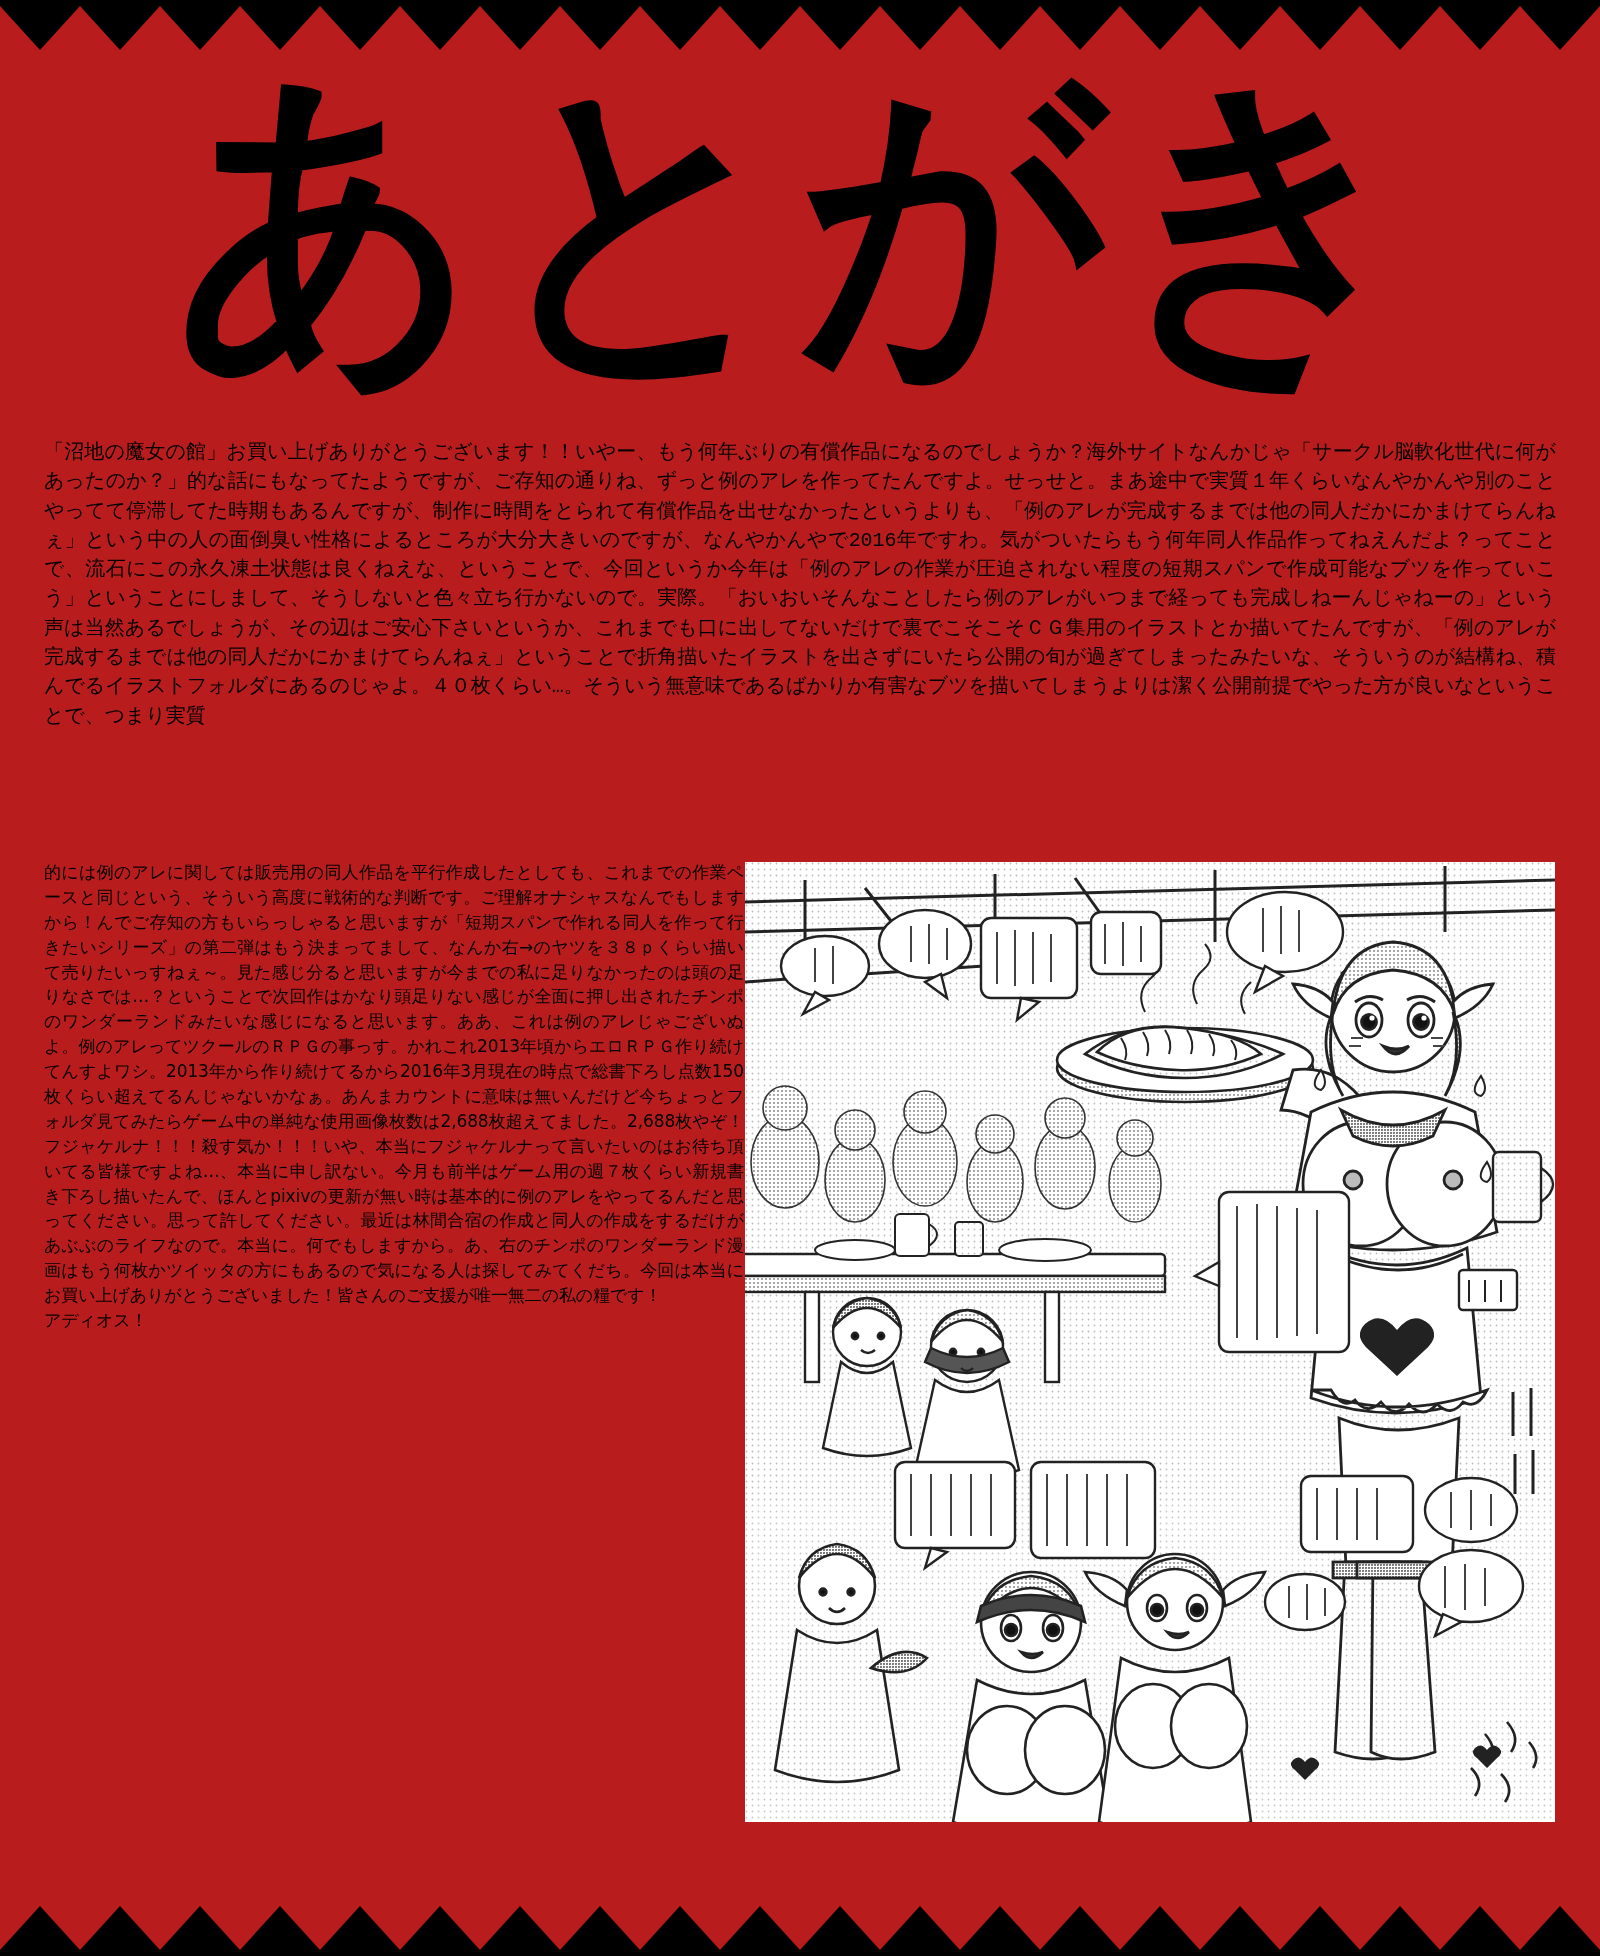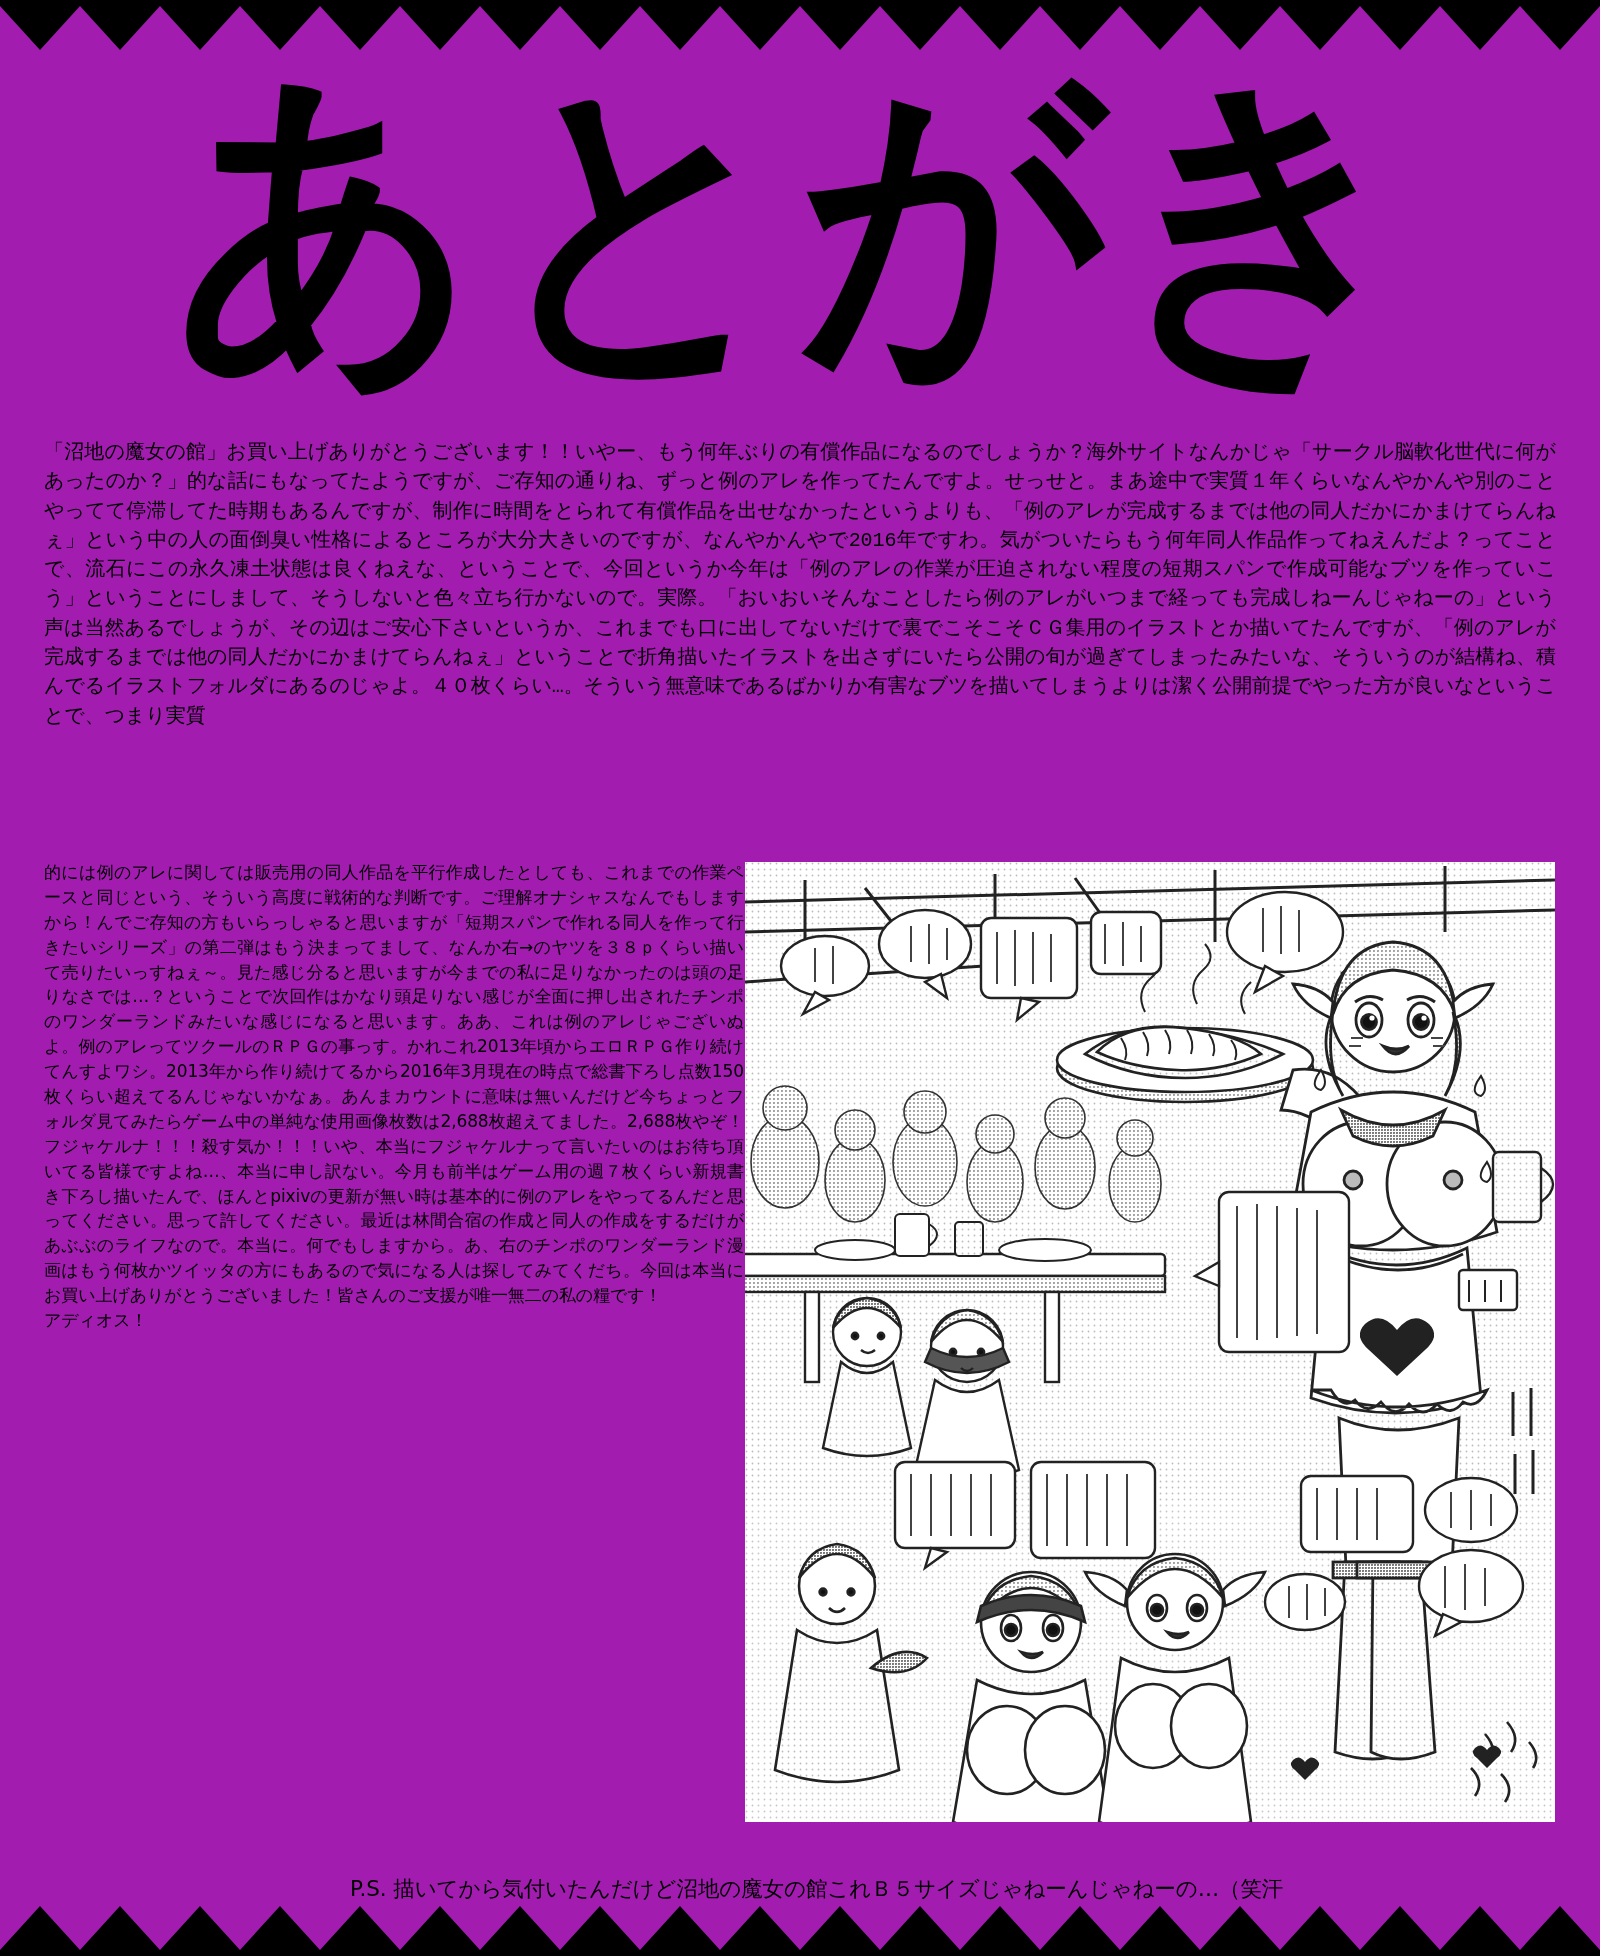--- a/index.html
+++ b/index.html
@@ -13,21 +13,21 @@
     font-family: "Liberation Sans", sans-serif;
     color: #000000;
     position: relative;
     overflow: hidden;
   }
   .page {
     position: absolute;
     left: 0; top: 0;
     width: 1600px;
     height: 1956px;
-    background: #a21caf;
+    background: #b91c1c;
   }
   
   .zigzag {
     position: absolute;
     left: 0;
     width: 1600px;
     height: 56px;
     overflow: hidden;
   }
   .zigzag.top { top: 0; }
@@ -400,21 +400,20 @@
         </g>
 
         <g stroke="#222" stroke-width="3" fill="none">
           <path d="M768,530 l0,44 M786,526 l0,48"></path>
           <path d="M770,592 l0,40 M788,588 l0,44"></path>
         </g>
       </g>
     </svg>
   </div>
 
-  <div class="ps-line">P.S. 描いてから気付いたんだけど沼地の魔女の館これＢ５サイズじゃねーんじゃねーの…（笑汗</div>
 
   <div class="zigzag bottom">
     <svg width="1600" height="56" viewBox="0 0 1600 56" preserveAspectRatio="none" aria-hidden="true">
       <path d="M0,56 L1600,56 L1600,50 L1560,6 L1520,50 L1480,6 L1440,50 L1400,6 L1360,50 L1320,6 L1280,50 L1240,6 L1200,50 L1160,6 L1120,50 L1080,6 L1040,50 L1000,6 L960,50 L920,6 L880,50 L840,6 L800,50 L760,6 L720,50 L680,6 L640,50 L600,6 L560,50 L520,6 L480,50 L440,6 L400,50 L360,6 L320,50 L280,6 L240,50 L200,6 L160,50 L120,6 L80,50 L40,6 L0,50 Z" fill="#000000"></path>
     </svg>
   </div>
 
 </div>
 
 </body></html>

